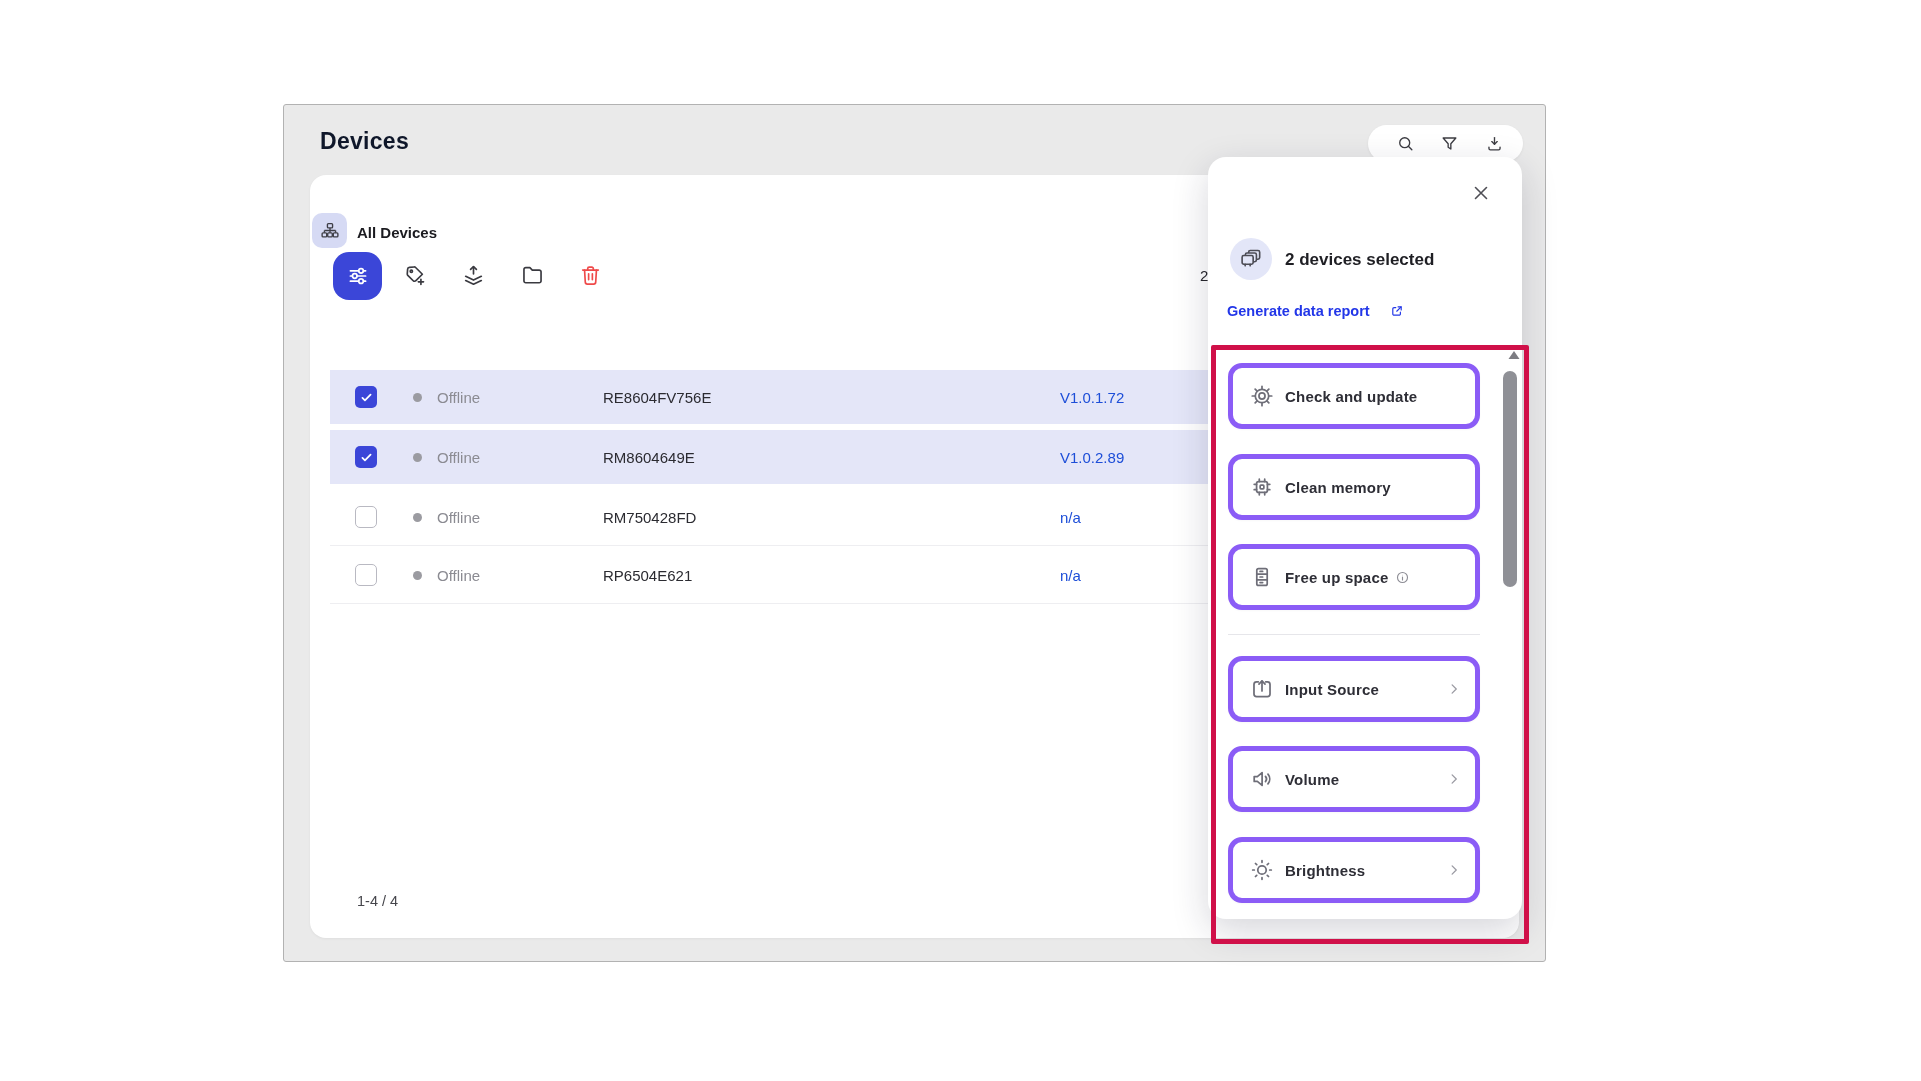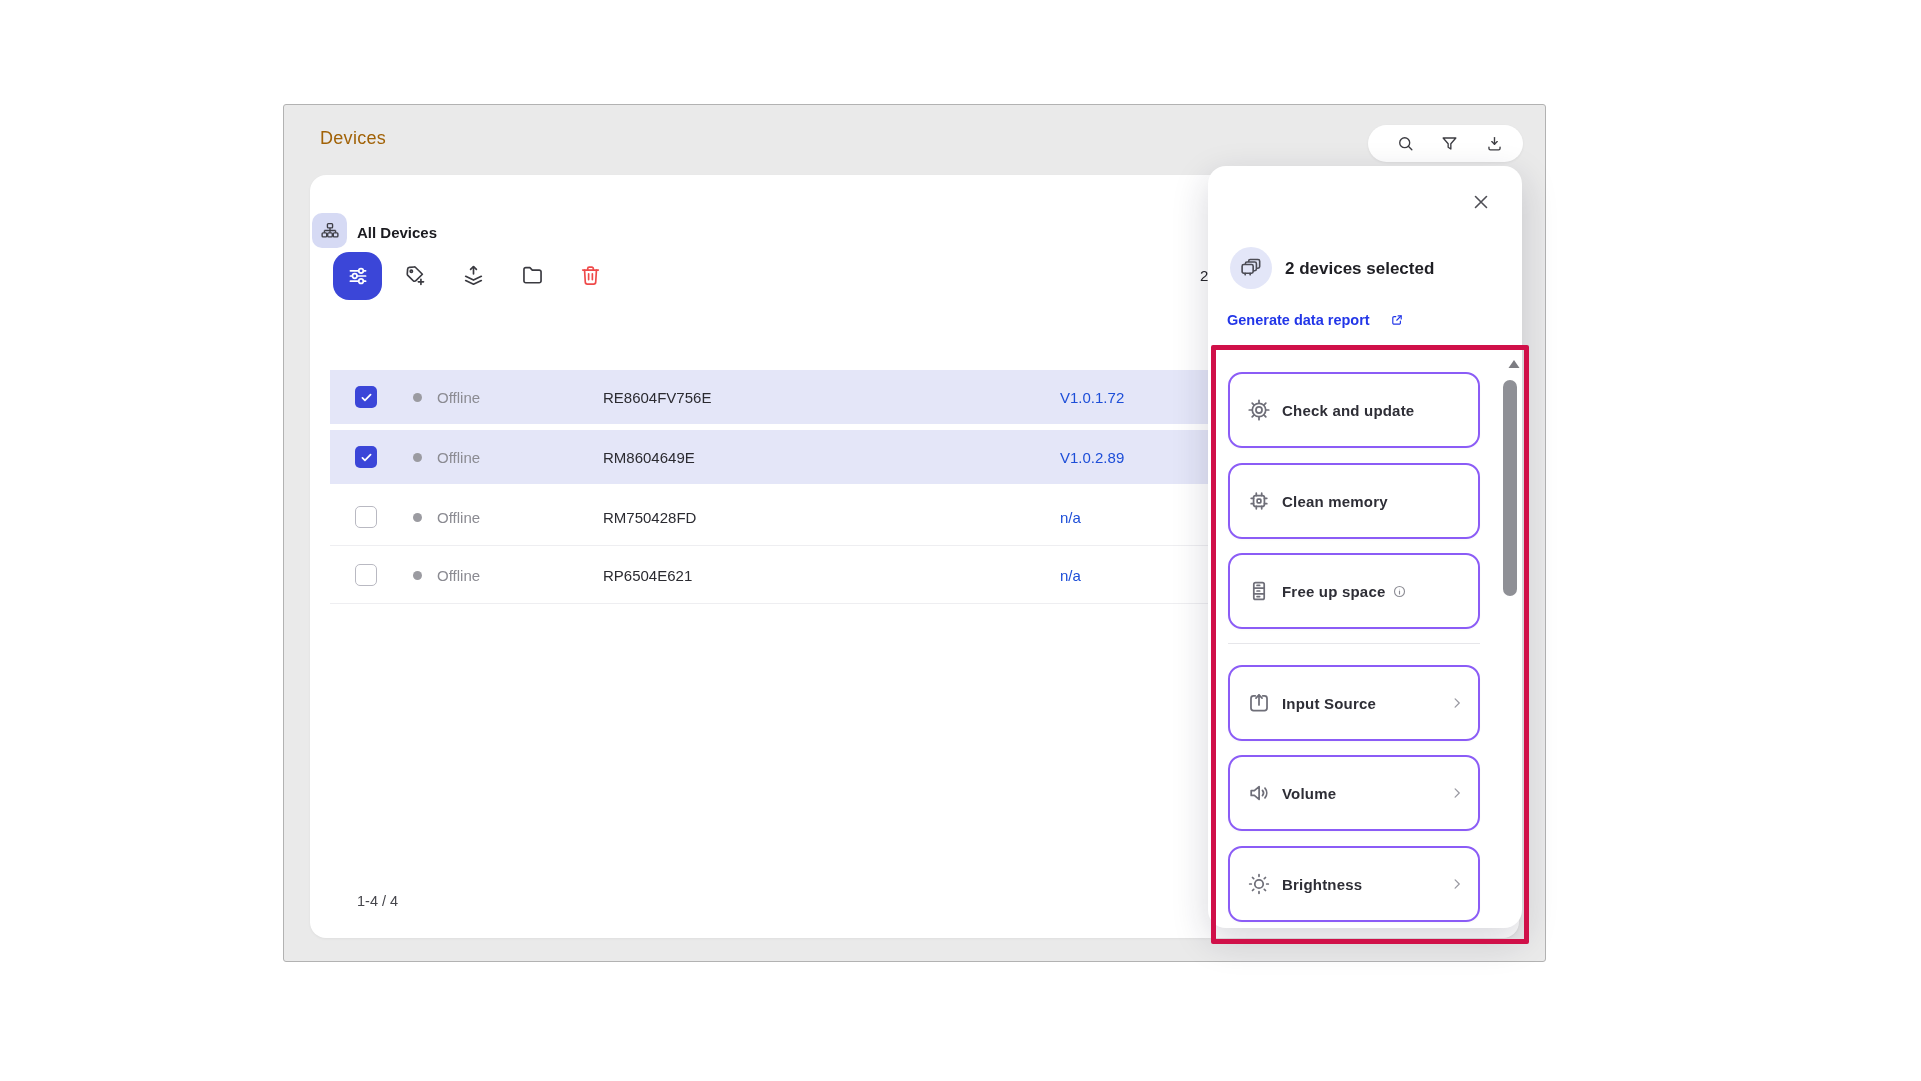--- a/index.html
+++ b/index.html
@@ -3,21 +3,21 @@
 <meta charset="utf-8">
 <style>
   html,body{margin:0;padding:0;background:#ffffff;width:1921px;height:1081px;
     font-family:"Liberation Sans",sans-serif;-webkit-font-smoothing:antialiased;}
   .abs{position:absolute;}
   #canvas{position:relative;width:1921px;height:1081px;background:#fff;overflow:hidden;}
 
   
   .shell{left:283px;top:104px;width:1263px;height:858px;background:#eaeaea;
     border:1px solid #b2b2b2;border-radius:3px;box-sizing:border-box;}
-  .page-title{left:320px;top:128px;font-size:18px;font-weight:400;color:#a16207;letter-spacing:.3px;}
+  .page-title{left:320px;top:128px;font-size:23px;font-weight:700;color:#0f172a;letter-spacing:.3px;}
 
   
   .tools-pill{left:1368px;top:125px;width:155px;height:37px;background:#fff;border-radius:19px;
     box-shadow:0 1px 3px rgba(0,0,0,.06);}
   .pill-btn{position:absolute;top:4px;width:29px;height:29px;display:flex;align-items:center;
     justify-content:center;color:#3c3c42;cursor:pointer;}
 
   
   .card{left:310px;top:175px;width:1209px;height:763px;background:#fff;border-radius:16px;
     box-shadow:0 1px 3px rgba(0,0,0,.05);}
@@ -43,30 +43,30 @@
   .c-name{left:273px;color:#2b2b31;font-size:15px;}
   .c-fw{left:730px;color:#1d4ed8;font-size:15px;}
   .dot{position:absolute;left:83px;width:9px;height:9px;border-radius:50%;background:#9b9ba1;}
   .cb{position:absolute;left:25px;width:22px;height:22px;border-radius:5px;box-sizing:border-box;
     display:flex;align-items:center;justify-content:center;cursor:pointer;}
   .cb.on{background:#3b46d8;}
   .cb.off{background:#fff;border:1.6px solid #b9b9c2;}
   .pagination{left:47px;top:718px;font-size:14.5px;color:#45454b;}
 
   
-  .panel{left:1208px;top:166px;width:314px;height:762px;background:#fff;border-radius:18px;
+  .panel{left:1208px;top:157px;width:314px;height:762px;background:#fff;border-radius:18px;
     box-shadow:0 12px 36px rgba(25,25,55,.18);z-index:10;}
   .close-btn{left:258px;top:21px;width:30px;height:30px;display:flex;align-items:center;
     justify-content:center;color:#4e4e55;cursor:pointer;}
   .avatar{left:22px;top:81px;width:42px;height:42px;border-radius:50%;background:#e3e6f8;
     display:flex;align-items:center;justify-content:center;color:#4c4c55;}
   .sel-summary{left:77px;top:93px;font-size:17px;font-weight:700;color:#1f1f24;}
   .report-link{left:19px;top:146px;display:flex;align-items:center;gap:20px;cursor:pointer;
     font-size:14.5px;font-weight:700;color:#2236e8;}
-  .action-card{left:20px;width:252px;height:76px;background:#fff;border:2px solid #8b5cf6;
+  .action-card{left:20px;width:252px;height:66px;background:#fff;border:5px solid #8b5cf6;
     border-radius:14px;box-sizing:border-box;box-shadow:0 1px 2px rgba(0,0,0,.03);
     display:flex;align-items:center;cursor:pointer;}
   .a-icon{margin-left:16px;width:26px;height:26px;color:#6e6e78;flex:none;display:flex;
     align-items:center;justify-content:center;}
   .a-label{margin-left:10px;font-size:15px;font-weight:700;color:#2e2e36;letter-spacing:.2px;}
   .a-info{margin-left:7px;color:#8d8d95;display:flex;}
   .a-chevron{position:absolute;right:12px;color:#9a9aa2;display:flex;}
   .list-divider{left:20px;top:477px;width:252px;height:1px;background:#e6e6ea;}
   .scroll-arrow{left:299px;top:192px;color:#7d7d83;}
   .scroll-thumb{left:295px;top:214px;width:14px;height:216px;border-radius:7px;background:#8f9096;cursor:pointer;}

